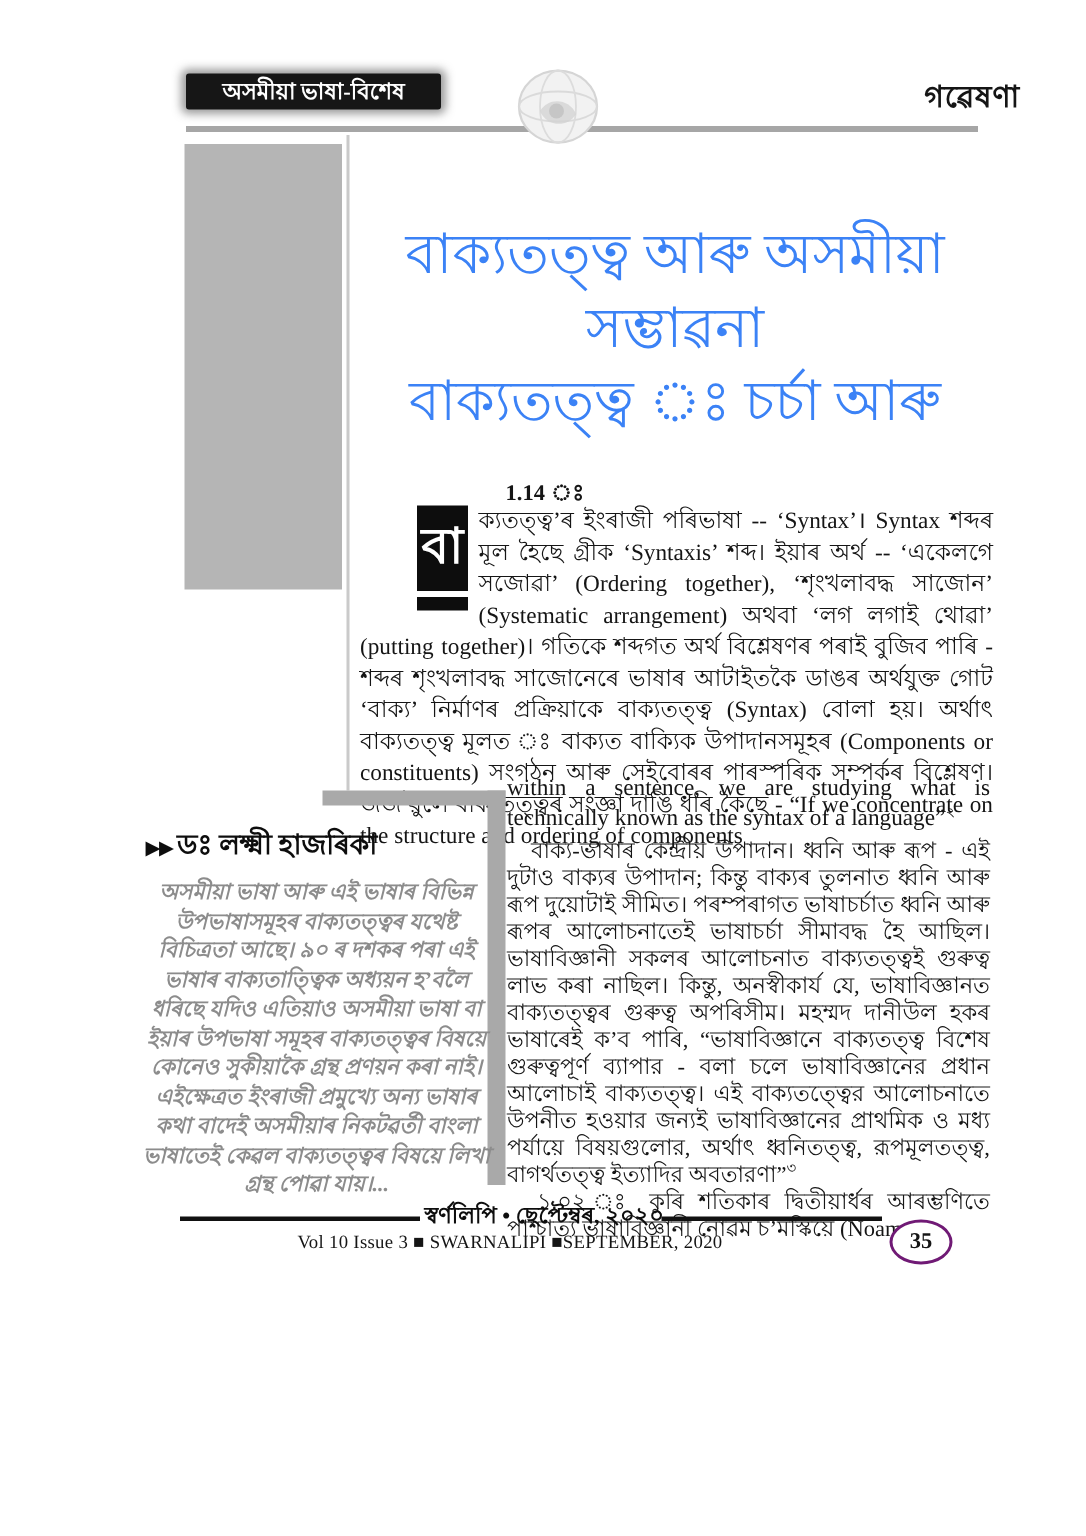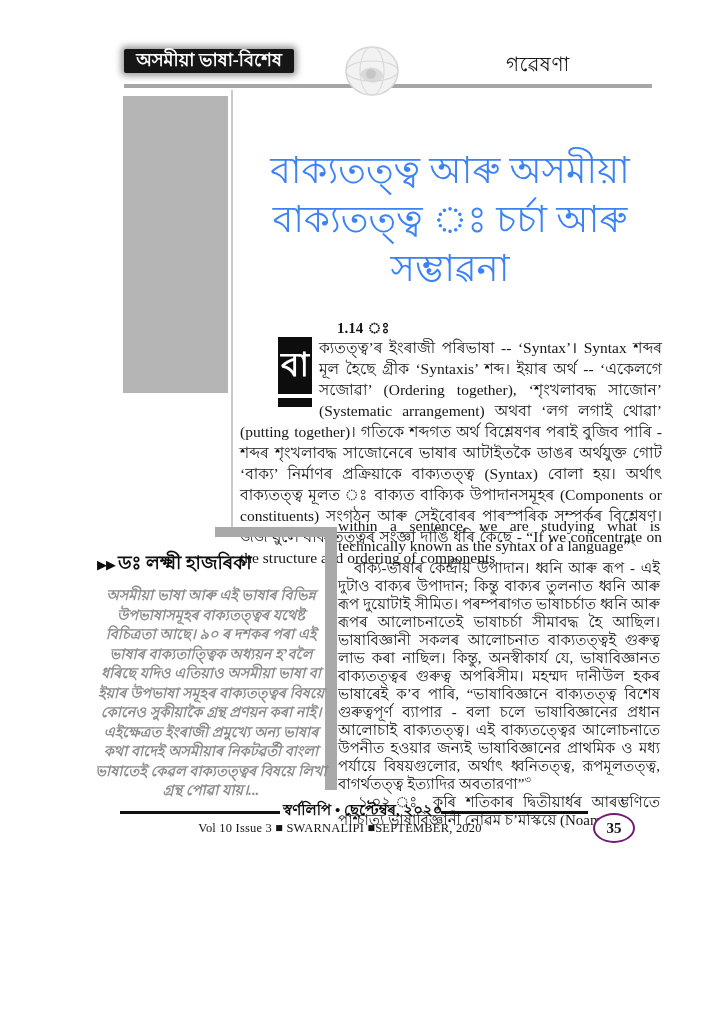--- a/index.html
+++ b/index.html
@@ -5,26 +5,26 @@
   html,body{margin:0;padding:0;background:#ffffff;}
   .page{
     position:relative;width:724px;height:1024px;background:#ffffff;
     font-family:"Liberation Serif","DejaVu Sans",serif;color:#151515;
     overflow:hidden;margin:0 auto;
   }
   
   .series-tag{
     position:absolute;left:124px;top:49px;width:170px;height:24px;
     background:#161616;color:#ffffff;display:flex;align-items:center;justify-content:center;
-    font-size:18px;font-weight:bold;border-radius:2px;
+    font-size:15px;font-weight:bold;border-radius:2px;
     box-shadow:0 0 6px 3px rgba(60,60,60,.50);
   }
   .section-tag{
-    position:absolute;left:506px;top:49px;width:142px;text-align:left;
-    font-size:20px;font-weight:normal;letter-spacing:.5px;
+    position:absolute;left:538px;top:49px;width:142px;text-align:right;
+    font-size:20px;font-weight:bold;letter-spacing:.5px;
   }
   .header-rule{position:absolute;left:124px;top:84px;width:528px;height:4px;background:#a6a6a6;}
   .globe{position:absolute;left:340px;top:44px;width:64px;height:54px;}
   
   .panel-gray{position:absolute;left:123px;top:96px;width:105px;height:297px;background:#b5b5b5;}
   .vline{position:absolute;left:231px;top:90px;width:2px;height:437px;background:#cacaca;}
   
   .article-title{
     position:absolute;left:240px;top:146px;width:420px;text-align:center;
     font-size:37px;line-height:49px;font-weight:normal;color:#3b82f6;
@@ -103,22 +103,22 @@
       <path d="M20 30 C26 20 40 22 44 32 C38 42 24 40 20 30 Z" fill="#d2d2d2" opacity="0.75"></path>
       <circle cx="31" cy="30" r="5" fill="#c6c6c6"></circle>
     </svg>
   </div>
 
   <div class="panel-gray"></div>
   <div class="vline"></div>
 
   <div class="article-title">
     <div>বাক্যতত্ত্ব আৰু অসমীয়া</div>
+    <div>সম্ভাৱনা</div>
     <div>বাক্যতত্ত্ব ঃ চৰ্চা আৰু</div>
-    <div>সম্ভাৱনা</div>
   </div>
 
   <div class="sec-number">1.14 ঃ</div>
 
   <div class="para-lead">
     <span class="dropcap-wrap">
       <span class="dropcap-box">বা</span>
       <span class="dropcap-bar"></span>
     </span>
     <span>ক্যতত্ত্ব’ৰ ইংৰাজী পৰিভাষা -- ‘Syntax’। Syntax শব্দৰ মূল হৈছে গ্ৰীক ‘Syntaxis’ শব্দ। ইয়াৰ অৰ্থ -- ‘একেলগে সজোৱা’ (Ordering together), ‘শৃংখলাবদ্ধ সাজোন’ (Systematic arrangement) অথবা ‘লগ লগাই থোৱা’ (putting together)। গতিকে শব্দগত অৰ্থ বিশ্লেষণৰ পৰাই বুজিব পাৰি - শব্দৰ শৃংখলাবদ্ধ সাজোনেৰে ভাষাৰ আটাইতকৈ ডাঙৰ অৰ্থযুক্ত গোট ‘বাক্য’ নিৰ্মাণৰ প্ৰক্ৰিয়াকে বাক্যতত্ত্ব (Syntax) বোলা হয়। অৰ্থাৎ বাক্যতত্ত্ব মূলত ঃ বাক্যত বাক্যিক উপাদানসমূহৰ (Components or constituents) সংগঠন আৰু সেইবোৰৰ পাৰস্পৰিক সম্পৰ্কৰ বিশ্লেষণ। জৰ্জ য়ুলে বাক্যতত্ত্বৰ সংজ্ঞা দাঙি ধৰি কৈছে - “If we concentrate on the structure and ordering of components</span>

